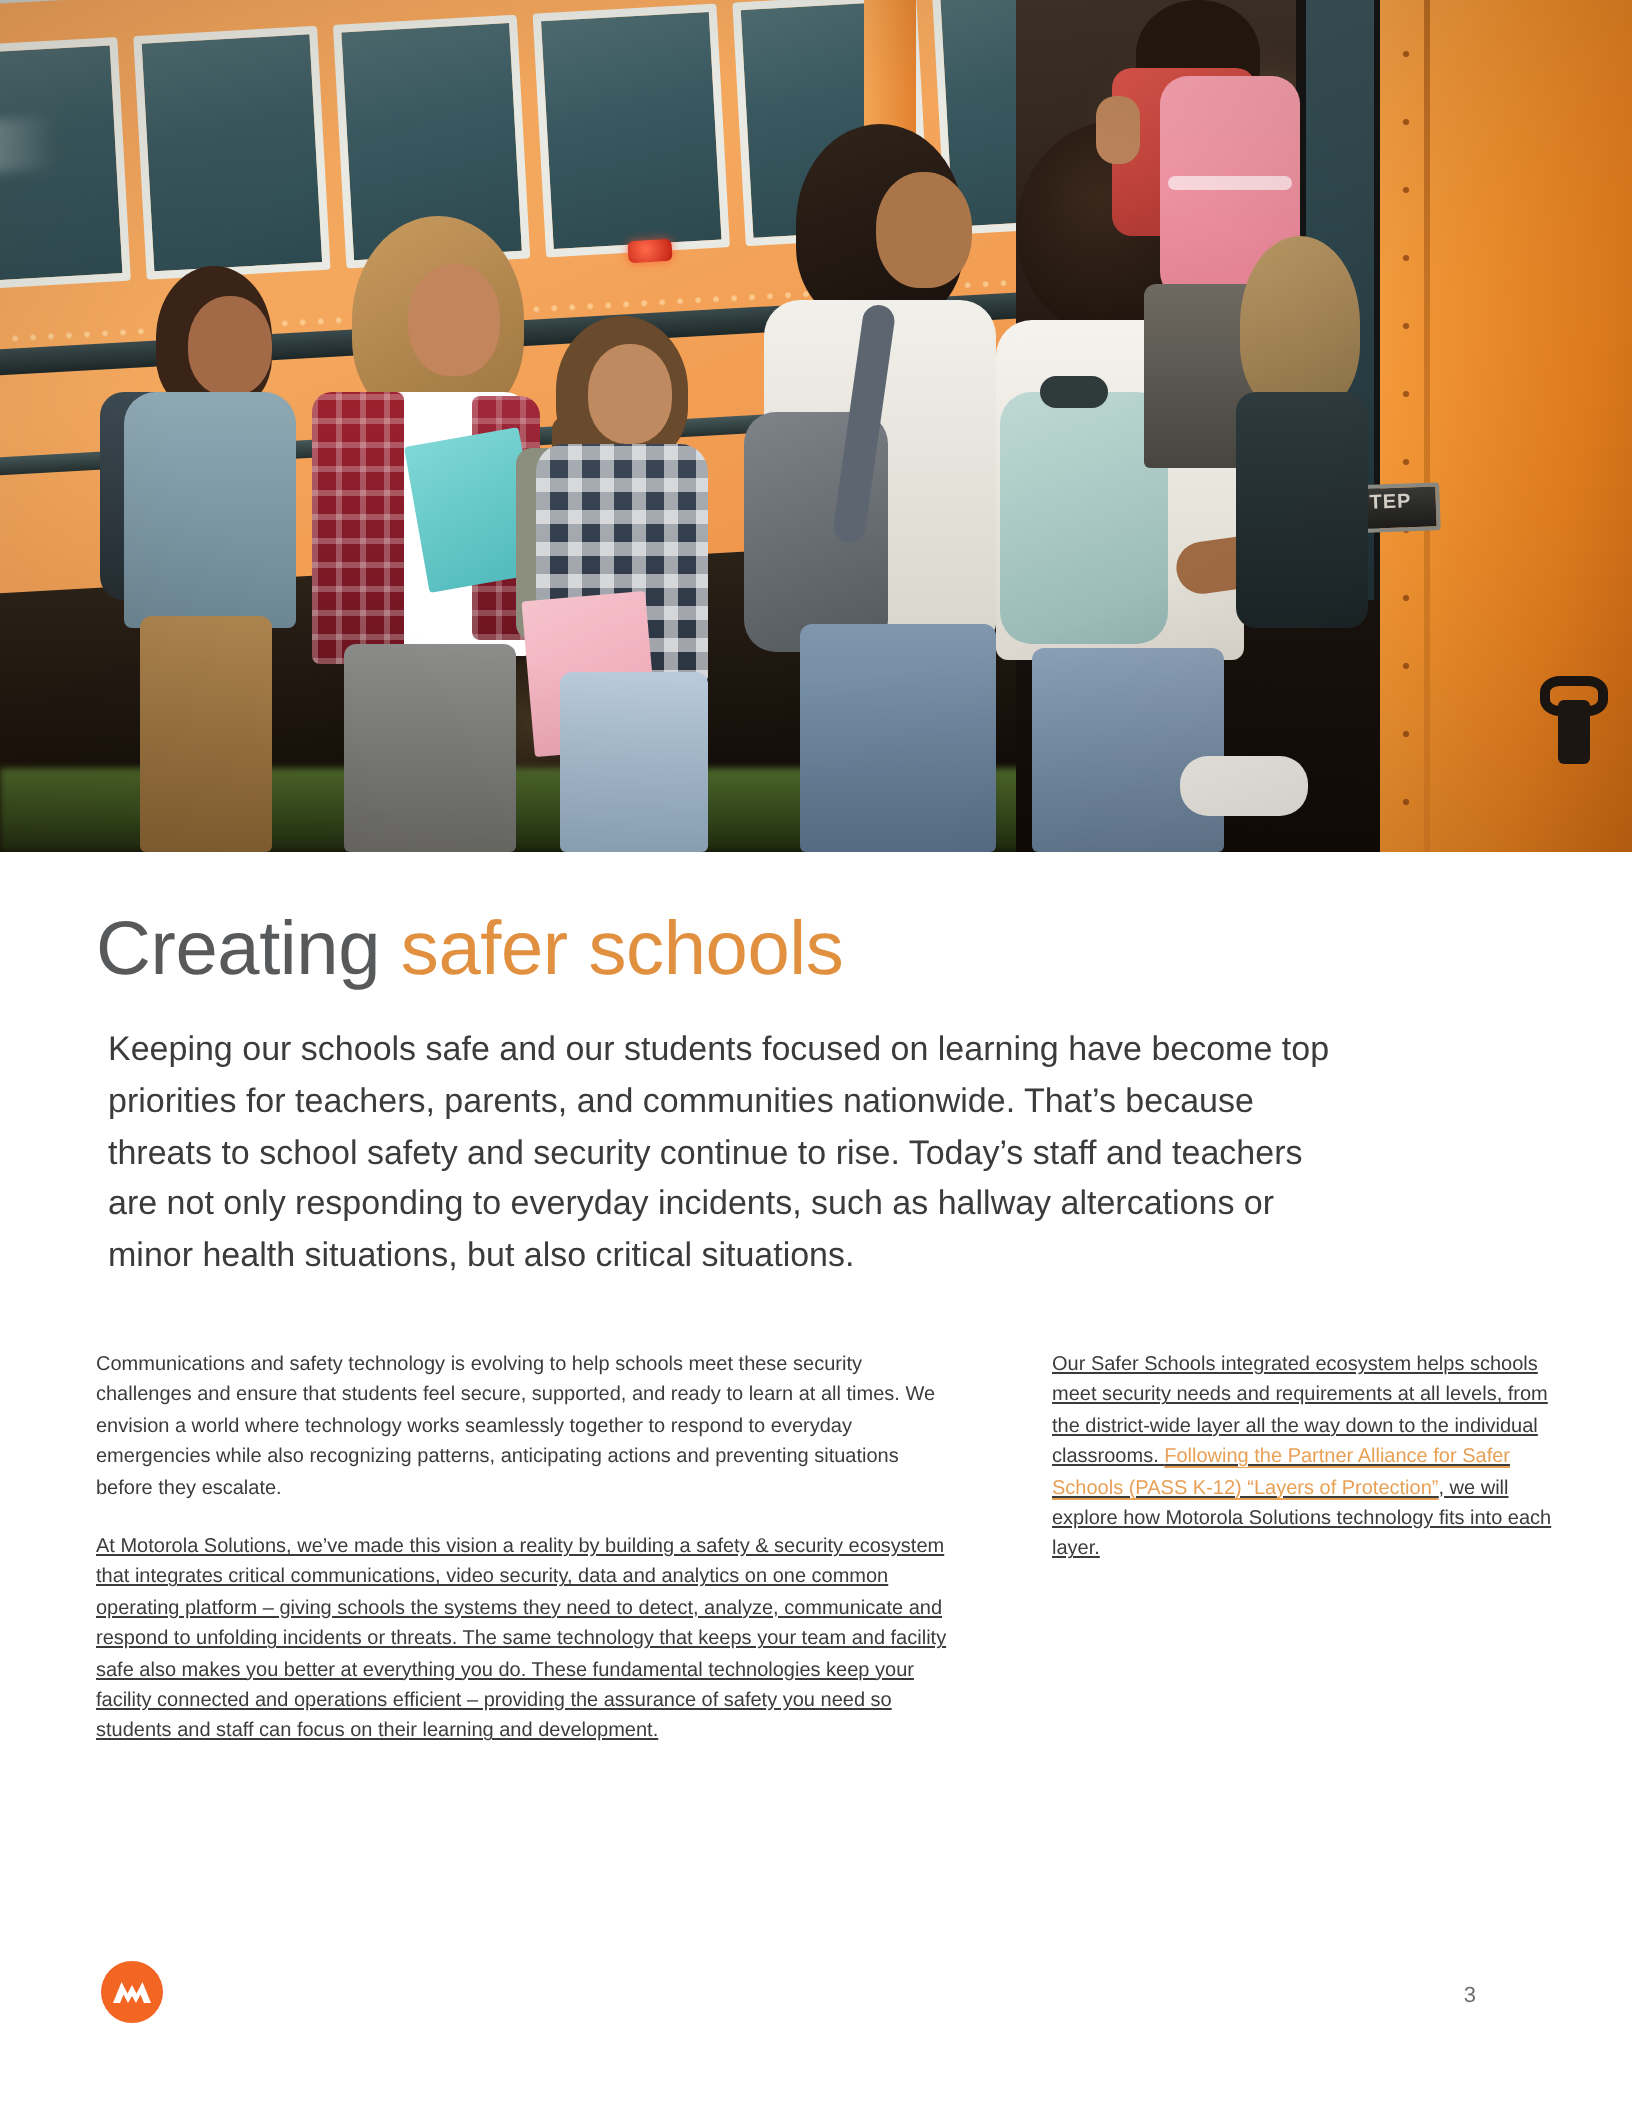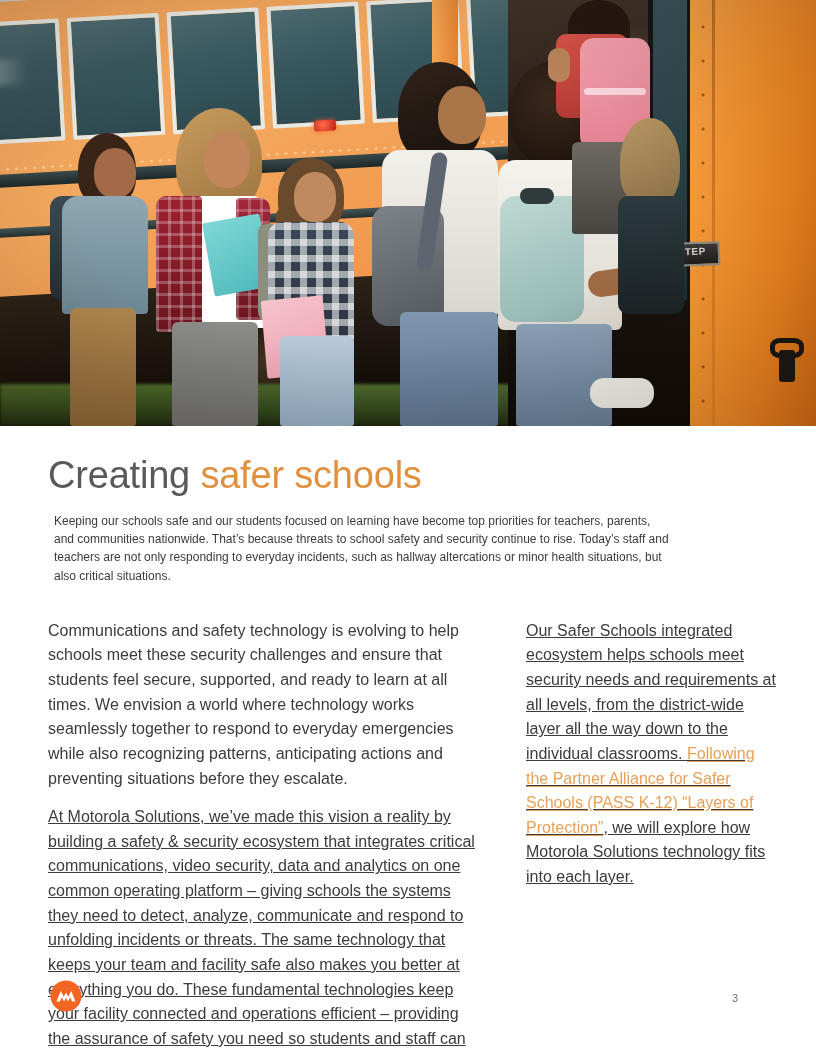--- a/index.html
+++ b/index.html
@@ -321,38 +321,38 @@
     font-weight: 400;
     line-height: 1.05;
     letter-spacing: -0.2px;
     color: #58595b;
   }
   .page-title .accent { color: #e0903f; }
 
   .lede {
     margin: 0;
     padding: 16px 48px 0 54px;
-    font-size: 12px;
+    font-size: 17px;
     line-height: 1.52;
     color: #3b3b3d;
   }
 
   .columns {
     display: flex;
     gap: 48px;
     padding: 34px 48px 0 48px;
     box-sizing: border-box;
   }
   .col { width: 100%; }
   .col.left  { flex: 0 0 430px; }
   .col.right { flex: 0 0 255px; }
 
   .col p {
     margin: 0 0 14px 0;
-    font-size: 16px;
+    font-size: 10px;
     line-height: 1.54;
     color: #3b3b3d;
   }
   .col p:last-child { margin-bottom: 0; text-decoration: underline; }
 
   a.inline-link {
     color: #e8a055;
     text-decoration: underline;
     text-underline-offset: 2px;
   }

